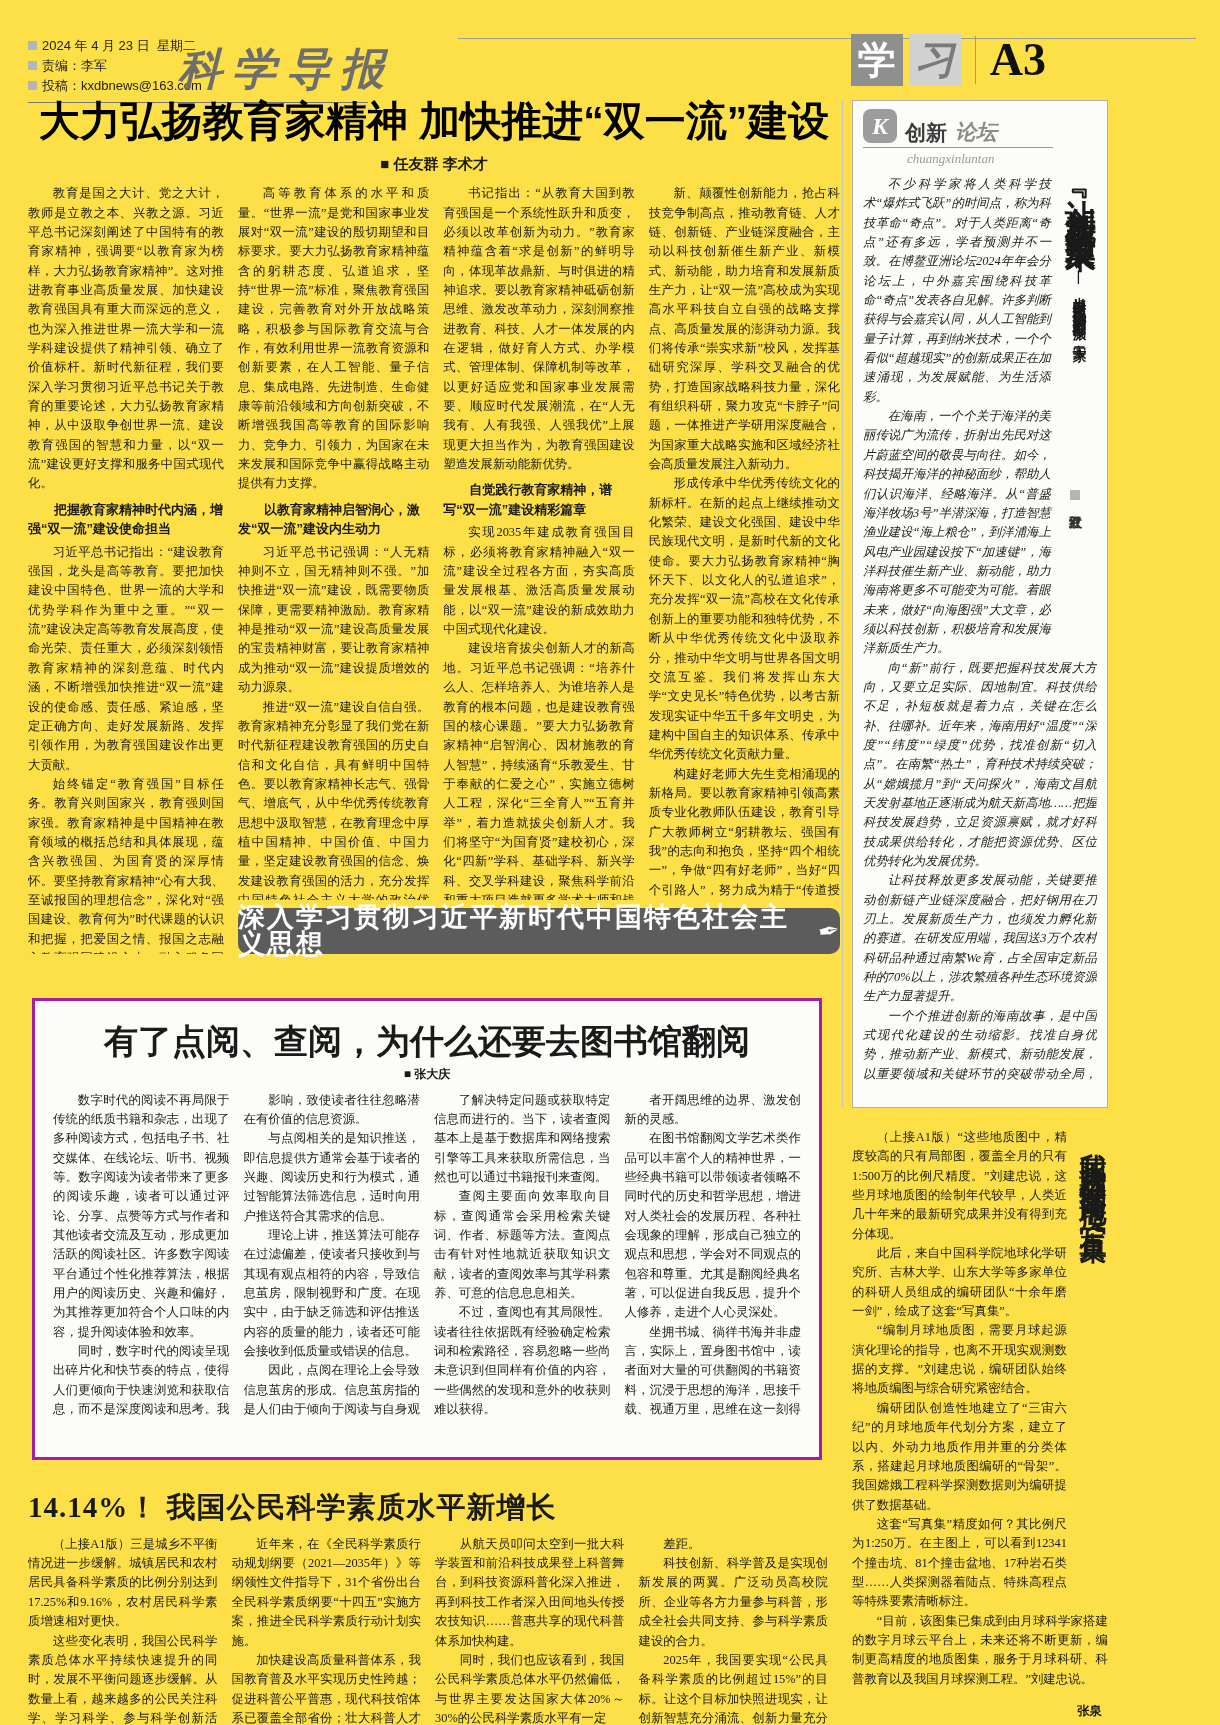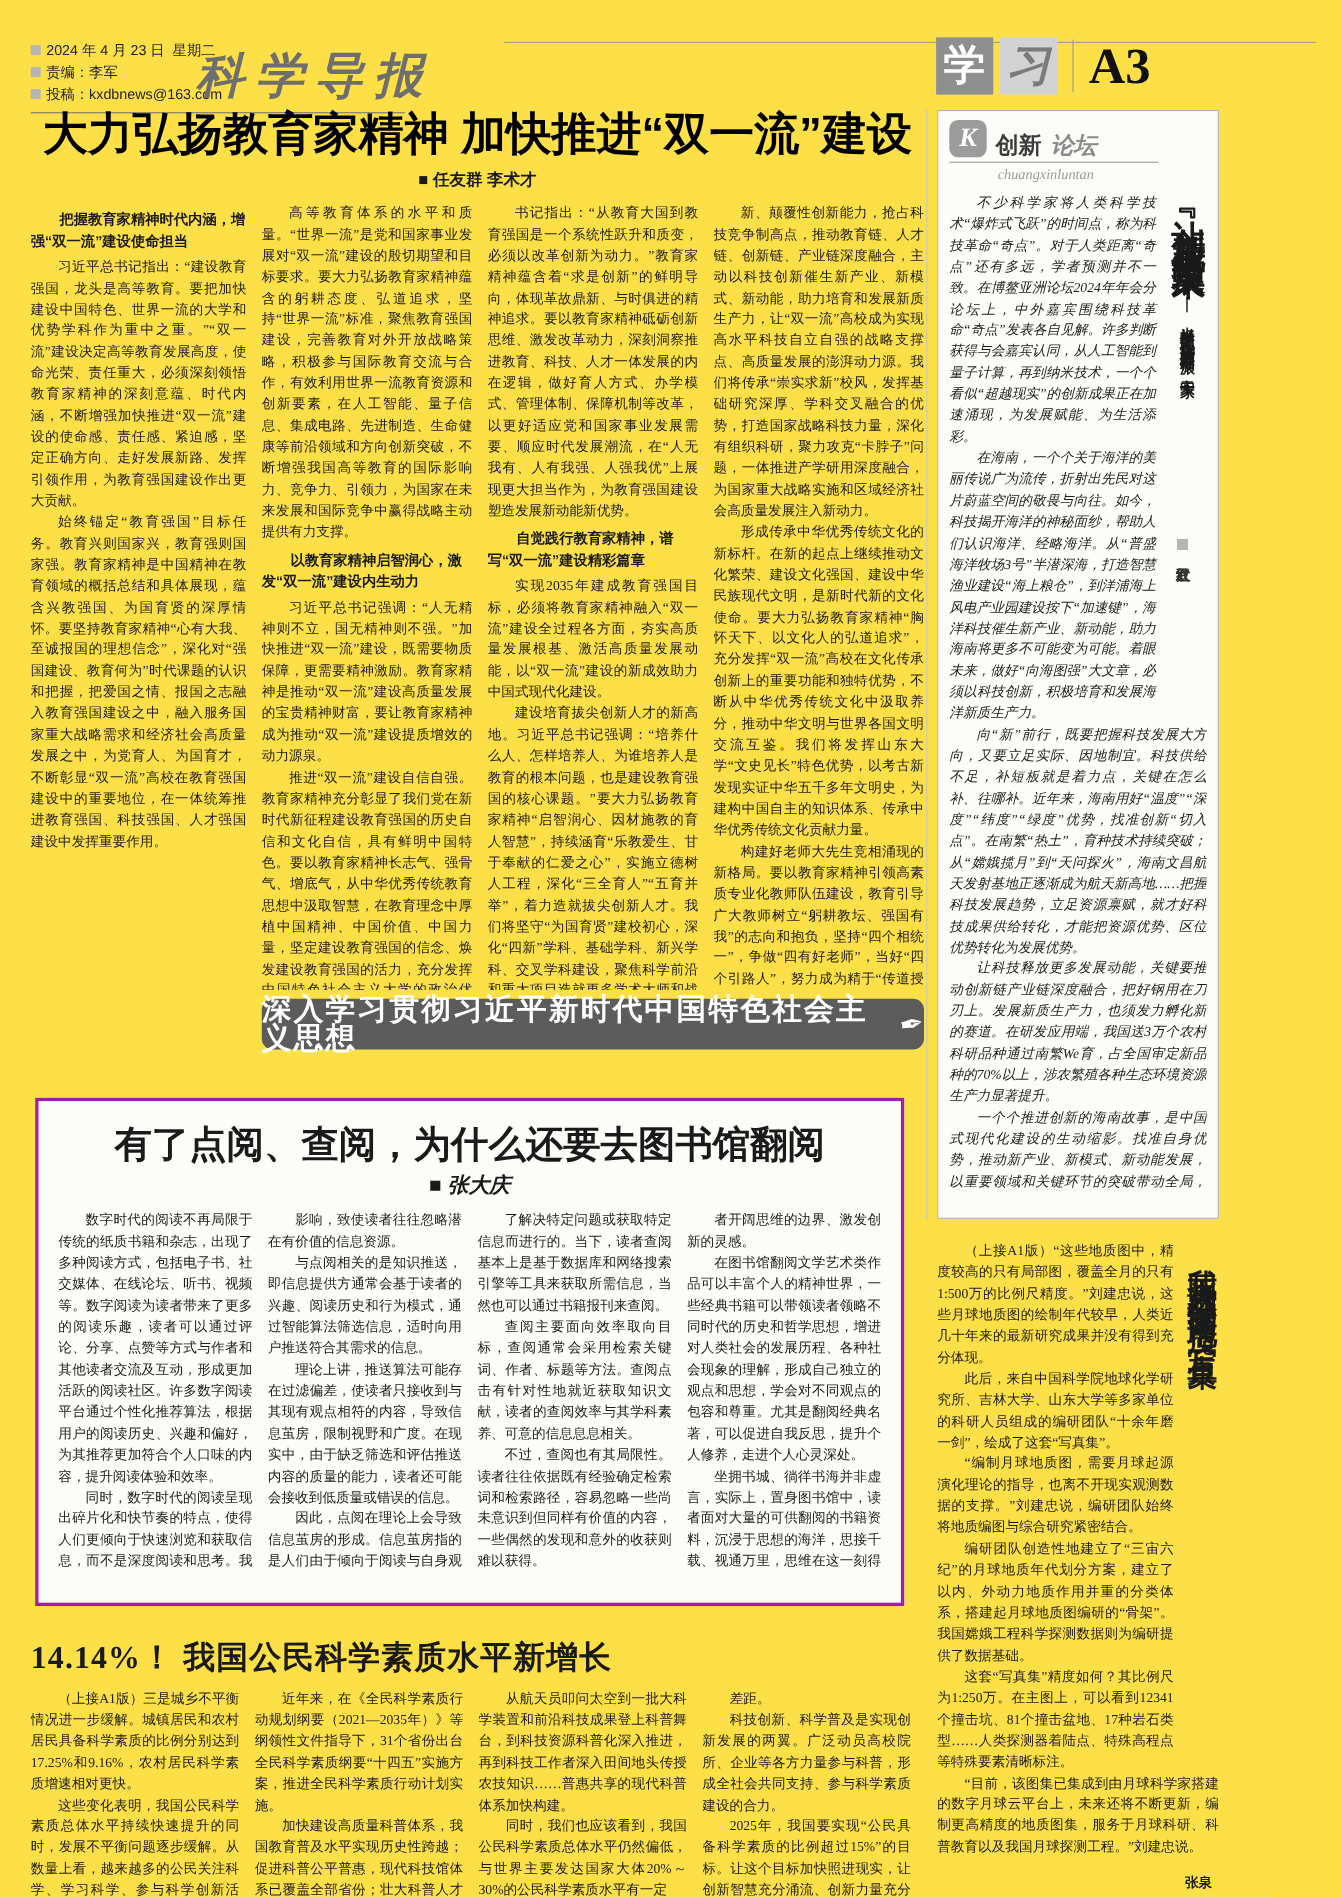--- a/index.html
+++ b/index.html
@@ -47,21 +47,21 @@
   .fbody p.p{font-style:italic;font-size:12.4px;}
   .vhead{float:right;writing-mode:vertical-rl;height:472px;margin:0 0 10px 12px;display:flex;}
   .vhead .vt{font:900 31px/1.1 "Liberation Sans",sans-serif;letter-spacing:4px;}
   .vhead .vs{font:bold 13.5px/1.2 "Liberation Sans",sans-serif;margin-top:28px;padding-right:10px;letter-spacing:2px;}
   .vhead .va{font:bold 13px/1.2 "Liberation Sans",sans-serif;padding-right:14px;margin-top:150px;color:#333;}
   .vhead .va .sq{width:10px;height:10px;margin:0 0 6px 0;}
   
   .reading{position:absolute;left:32px;top:998px;width:790px;height:462px;border:3px solid #a21caf;
            box-sizing:border-box;padding:14px 18px;background:#fcfcf9;}
   .reading h2{margin:6px 0 4px;text-align:center;font:900 34px/1.2 "Liberation Sans","DejaVu Sans",sans-serif;}
-  .reading .byline{margin-bottom:8px;font-size:19px;font-style:italic;}
+  .reading .byline{margin-bottom:8px;font-size:12px;}
   .rdcols{display:flex;gap:14px;height:330px;overflow:hidden;}
   .rdcol{width:182px;height:330px;overflow:hidden;}
   
   .lit{position:absolute;left:28px;top:1474px;width:800px;}
   .lit h2{margin:16px 0 10px;font:bold 29px/1.2 "Liberation Serif",serif;letter-spacing:1px;}
   .litcols{display:flex;gap:14px;height:212px;overflow:hidden;}
   .litcol{width:190px;overflow:hidden;}
   .author{font:bold 12.4px/1.6 "Liberation Sans",sans-serif;text-align:right;margin-top:2px;}
   
   .moon{position:absolute;left:852px;top:1128px;width:256px;height:590px;overflow:hidden;}
@@ -88,20 +88,21 @@
       <div class="div"></div>
       <div class="pageno">A3</div>
     </div>
   </div>
 
   <div class="main-art">
     <h1>大力弘扬教育家精神 加快推进“双一流”建设</h1>
     <div class="byline">■ 任友群 李术才</div>
     <div class="mbody">
       <div class="mcol">
+          <p class="p">教育是国之大计、党之大计，教师是立教之本、兴教之源。习近平总书记深刻阐述了中国特有的教育家精神，强调要“以教育家为榜样，大力弘扬教育家精神”。这对推进教育事业高质量发展、加快建设教育强国具有重大而深远的意义，也为深入推进世界一流大学和一流学科建设提供了精神引领、确立了价值标杆。新时代新征程，我们要深入学习贯彻习近平总书记关于教育的重要论述，大力弘扬教育家精神，从中汲取争创世界一流、建设教育强国的智慧和力量，以“双一流”建设更好支撑和服务中国式现代化。</p>
           <h4 class="h">把握教育家精神时代内涵，增强“双一流”建设使命担当</h4>
           <p class="p">习近平总书记指出：“建设教育强国，龙头是高等教育。要把加快建设中国特色、世界一流的大学和优势学科作为重中之重。”“双一流”建设决定高等教育发展高度，使命光荣、责任重大，必须深刻领悟教育家精神的深刻意蕴、时代内涵，不断增强加快推进“双一流”建设的使命感、责任感、紧迫感，坚定正确方向、走好发展新路、发挥引领作用，为教育强国建设作出更大贡献。</p>
           <p class="p">始终锚定“教育强国”目标任务。教育兴则国家兴，教育强则国家强。教育家精神是中国精神在教育领域的概括总结和具体展现，蕴含兴教强国、为国育贤的深厚情怀。要坚持教育家精神“心有大我、至诚报国的理想信念”，深化对“强国建设、教育何为”时代课题的认识和把握，把爱国之情、报国之志融入教育强国建设之中，融入服务国家重大战略需求和经济社会高质量发展之中，为党育人、为国育才，不断彰显“双一流”高校在教育强国建设中的重要地位，在一体统筹推进教育强国、科技强国、人才强国建设中发挥重要作用。</p>
         </div>
       <div class="rwrap">
         <div class="rcols">
           <div class="mcol">
               <p class="p">高等教育体系的水平和质量。“世界一流”是党和国家事业发展对“双一流”建设的殷切期望和目标要求。要大力弘扬教育家精神蕴含的躬耕态度、弘道追求，坚持“世界一流”标准，聚焦教育强国建设，完善教育对外开放战略策略，积极参与国际教育交流与合作，有效利用世界一流教育资源和创新要素，在人工智能、量子信息、集成电路、先进制造、生命健康等前沿领域和方向创新突破，不断增强我国高等教育的国际影响力、竞争力、引领力，为国家在未来发展和国际竞争中赢得战略主动提供有力支撑。</p>
               <h4 class="h">以教育家精神启智润心，激发“双一流”建设内生动力</h4>
               <p class="p">习近平总书记强调：“人无精神则不立，国无精神则不强。”加快推进“双一流”建设，既需要物质保障，更需要精神激励。教育家精神是推动“双一流”建设高质量发展的宝贵精神财富，要让教育家精神成为推动“双一流”建设提质增效的动力源泉。</p>

